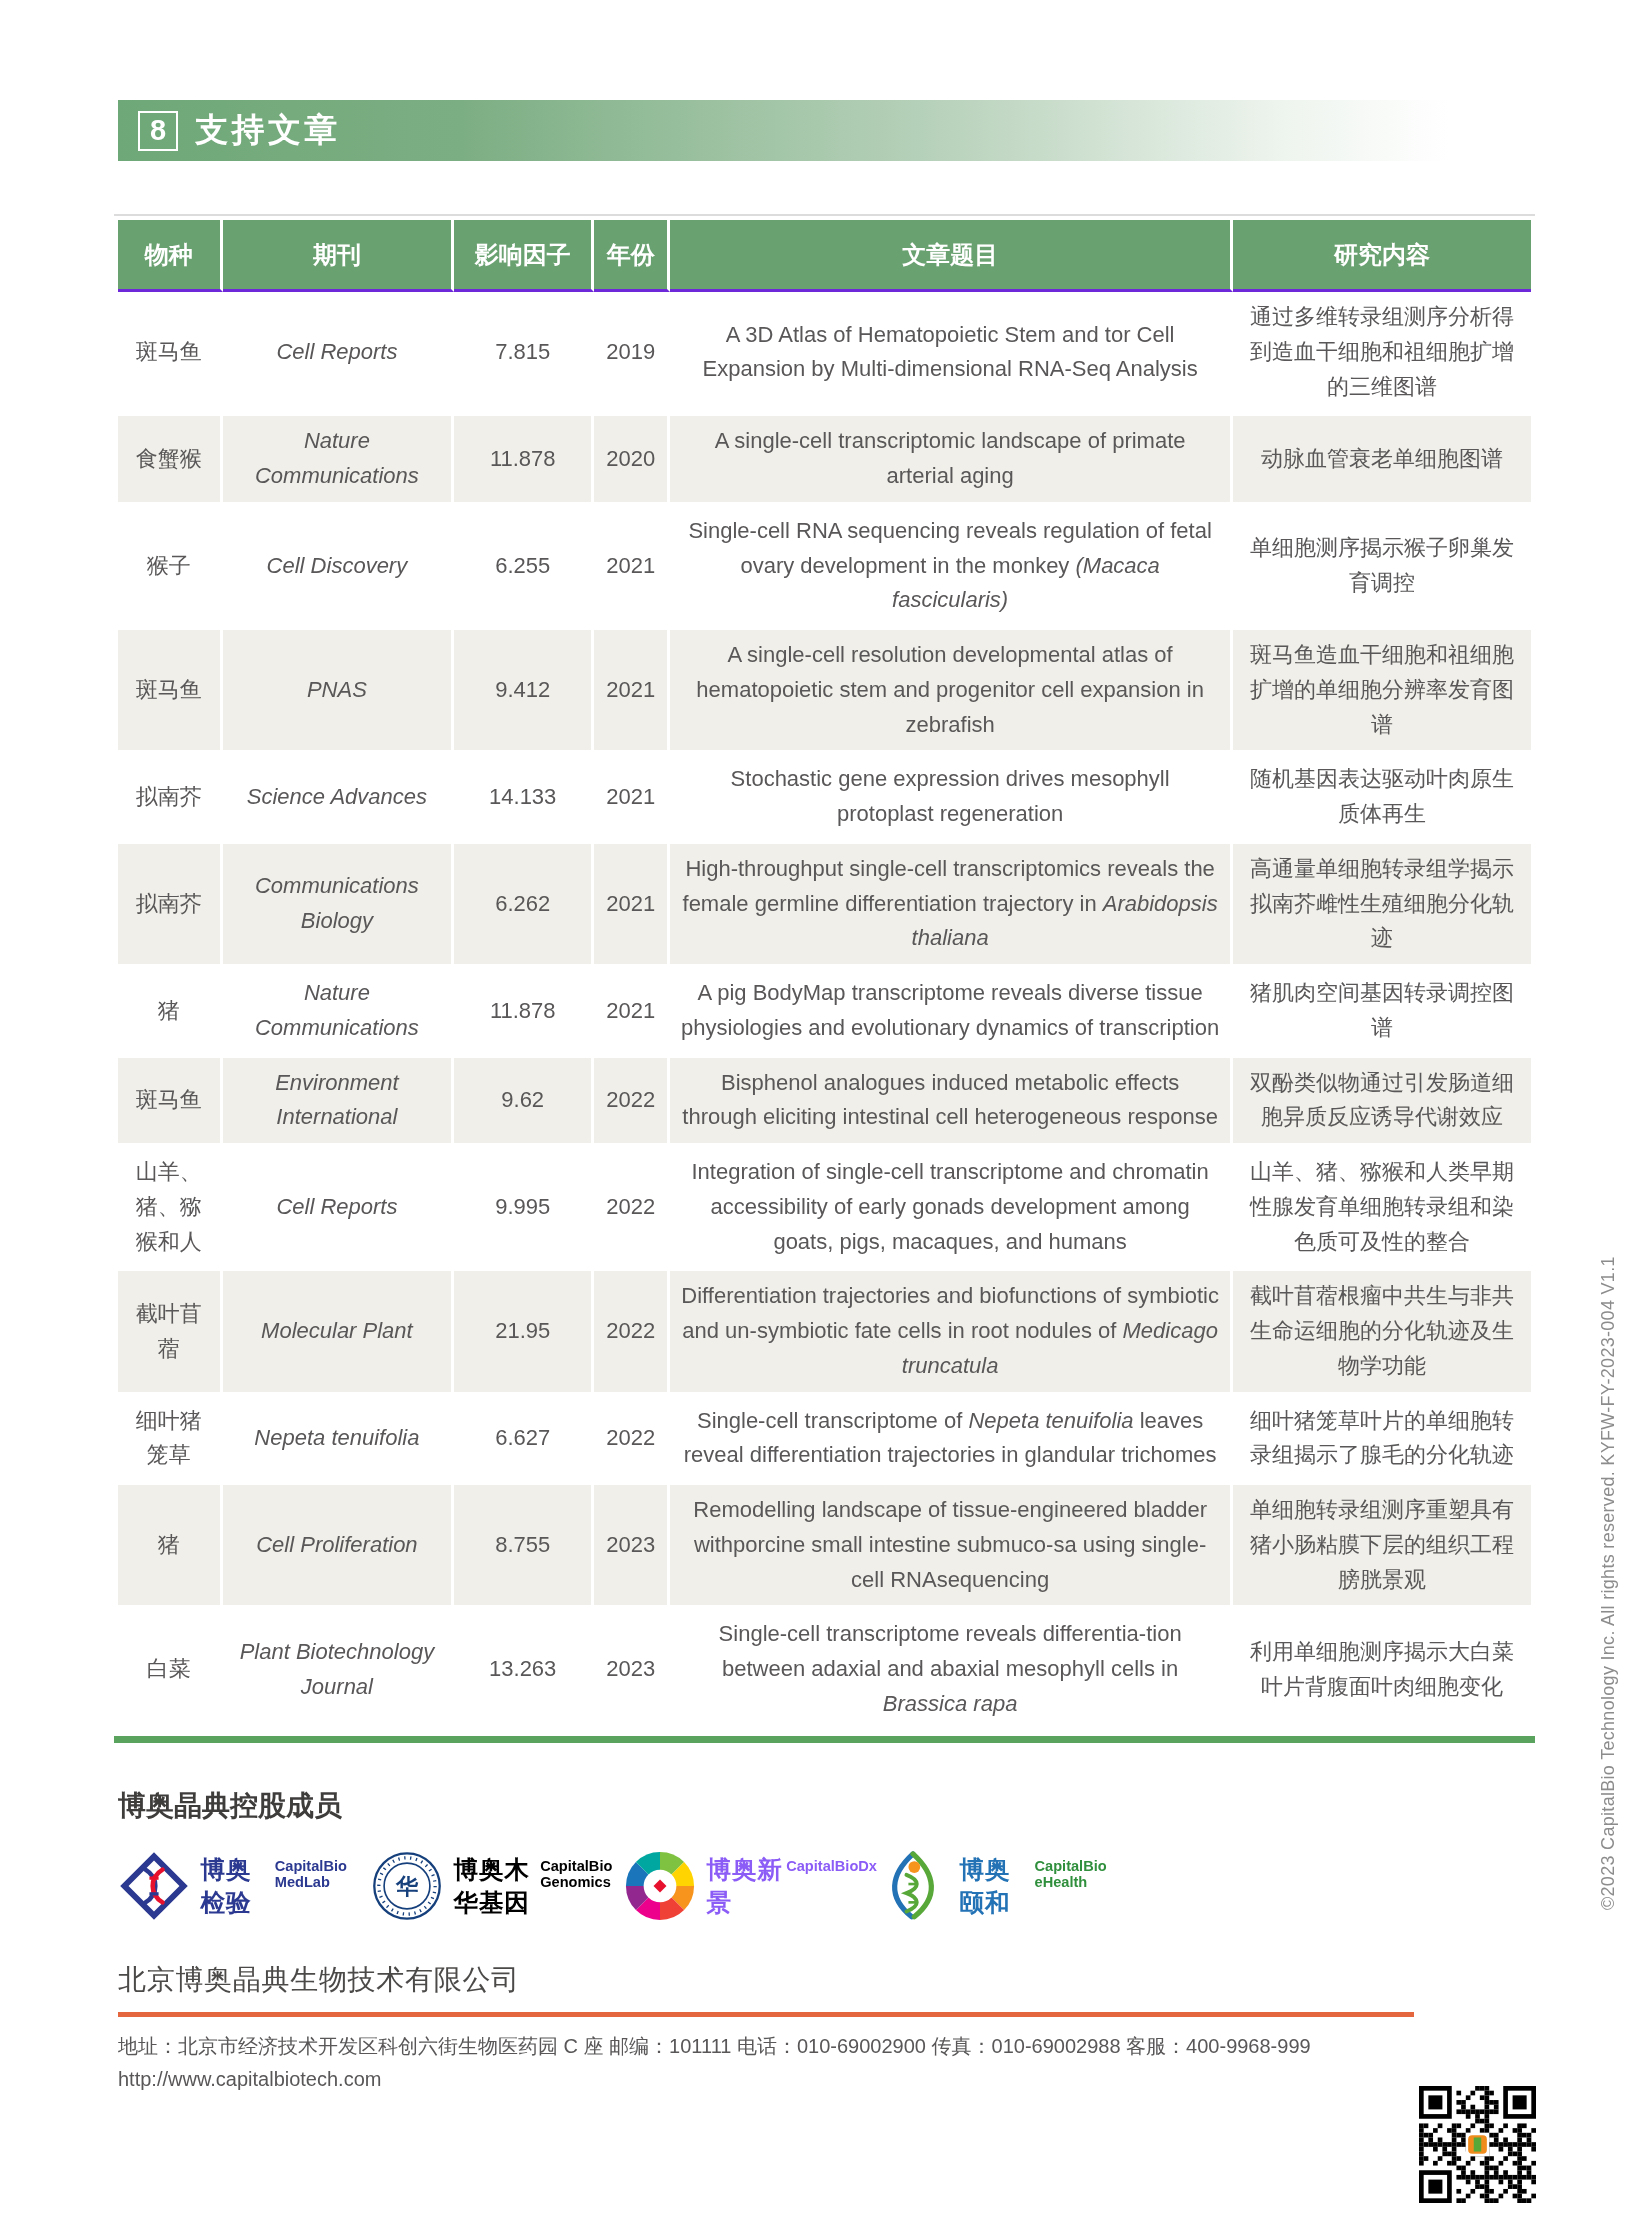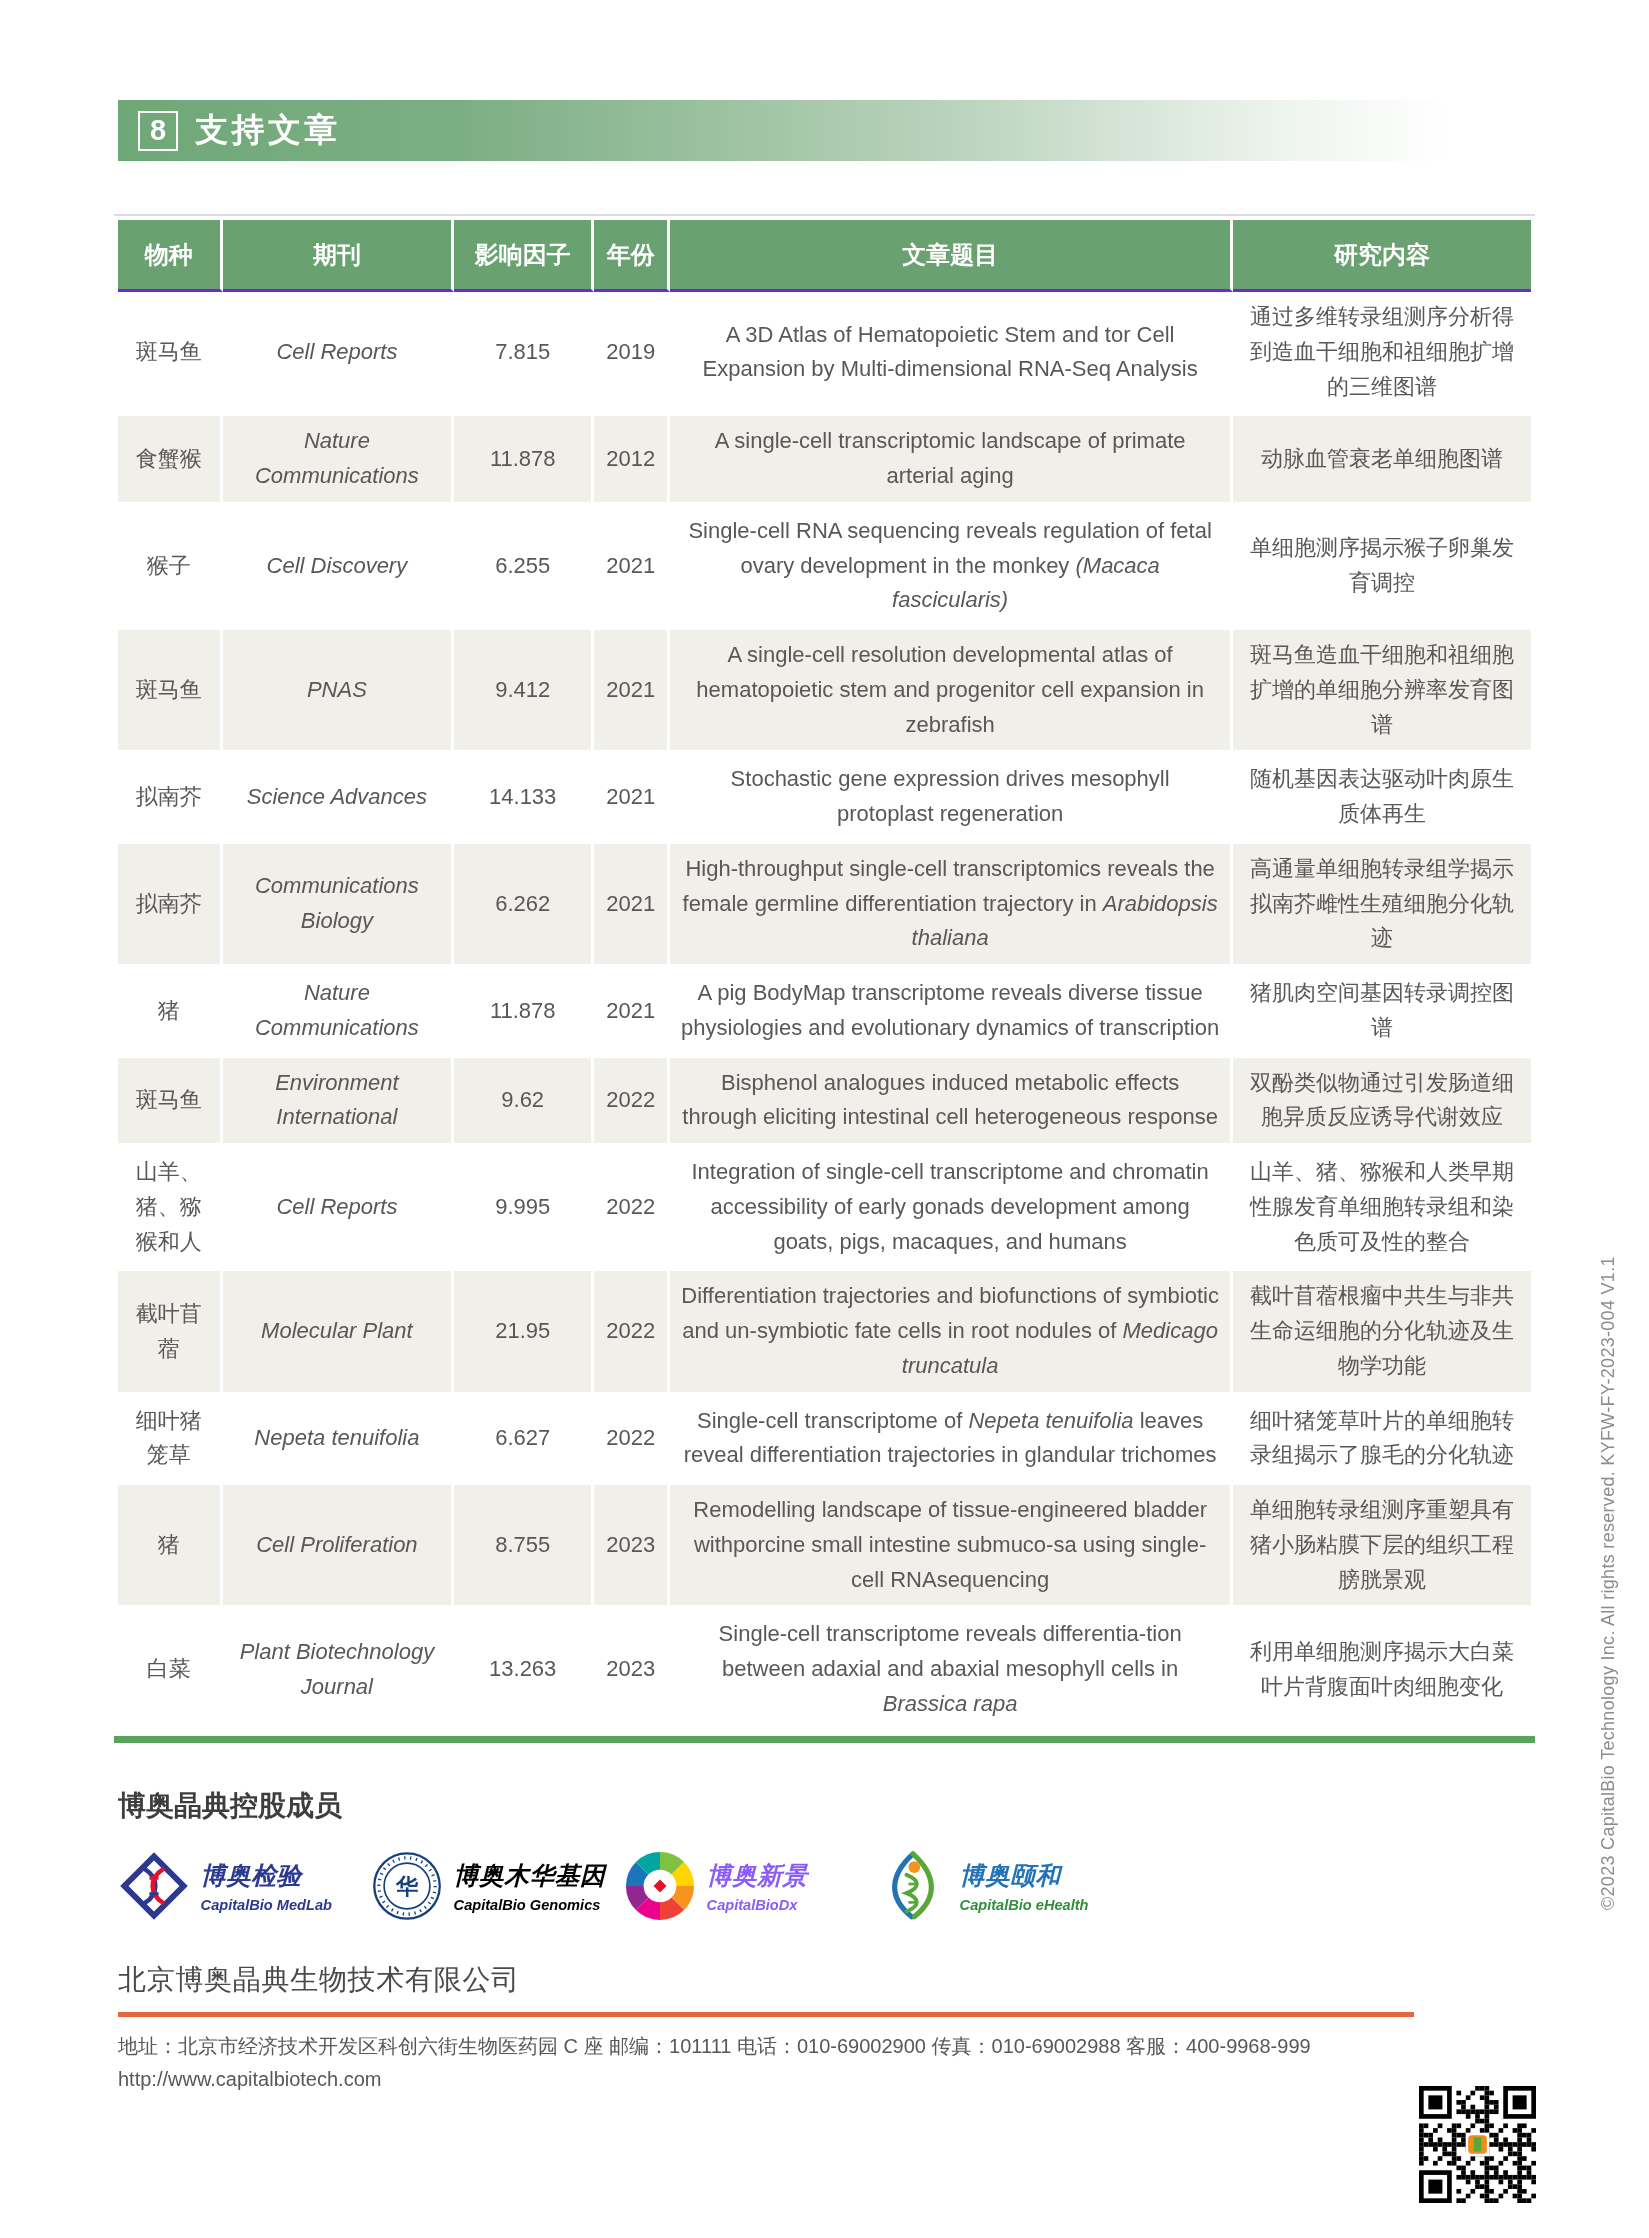--- a/index.html
+++ b/index.html
@@ -95,21 +95,21 @@
     font-weight:bold;
     color:#3f3d3c;
   }
   .logos{
     display:flex;
     margin:25px 0 0 118px;
     width:1038px;
   }
   .logo{display:flex;align-items:center;width:253px;flex:0 0 auto;}
   .logo .icon{width:72px;height:72px;flex:0 0 auto;}
-  .logo-text{margin-left:10.6px;display:flex;flex-direction:column;font-style:italic;}
+  .logo-text{margin-left:10.6px;display:flex;flex-direction:row;}
   .logo-cn{font-size:24.6px;font-weight:bold;letter-spacing:0.7px;}
   .logo-en{font-size:14.6px;font-weight:bold;margin-top:4.7px;}
   .logo-medlab .logo-cn,.logo-medlab .logo-en{color:#2b3990;}
   .logo-genomics .logo-cn,.logo-genomics .logo-en{color:#000000;}
   .logo-dx .logo-cn,.logo-dx .logo-en{color:#8b5cf6;}
   .logo-ehealth .logo-cn{color:#2272b5;}
   .logo-ehealth .logo-en{color:#2f8f3c;}
   .company{
     margin:39px 0 0 118px;
     font-size:28px;
@@ -187,21 +187,21 @@
           <td class="c-journal">Cell Reports</td>
           <td class="c-impact-factor">7.815</td>
           <td class="c-year">2019</td>
           <td class="c-title"><span>A 3D Atlas of Hematopoietic Stem and tor Cell Expansion by Multi-dimensional RNA-Seq Analysis</span></td>
           <td class="c-content">通过多维转录组测序分析得到造血干细胞和祖细胞扩增的三维图谱</td>
         </tr>
         <tr class="alt">
           <td class="c-species">食蟹猴</td>
           <td class="c-journal">Nature Communications</td>
           <td class="c-impact-factor">11.878</td>
-          <td class="c-year">2012</td>
+          <td class="c-year">2020</td>
           <td class="c-title"><span>A single-cell transcriptomic landscape of primate arterial aging</span></td>
           <td class="c-content">动脉血管衰老单细胞图谱</td>
         </tr>
         <tr>
           <td class="c-species">猴子</td>
           <td class="c-journal">Cell Discovery</td>
           <td class="c-impact-factor">6.255</td>
           <td class="c-year">2021</td>
           <td class="c-title"><span>Single-cell RNA sequencing reveals regulation of fetal ovary development in the monkey </span><span class="it">(Macaca fascicularis)</span></td>
           <td class="c-content">单细胞测序揭示猴子卵巢发育调控</td>

